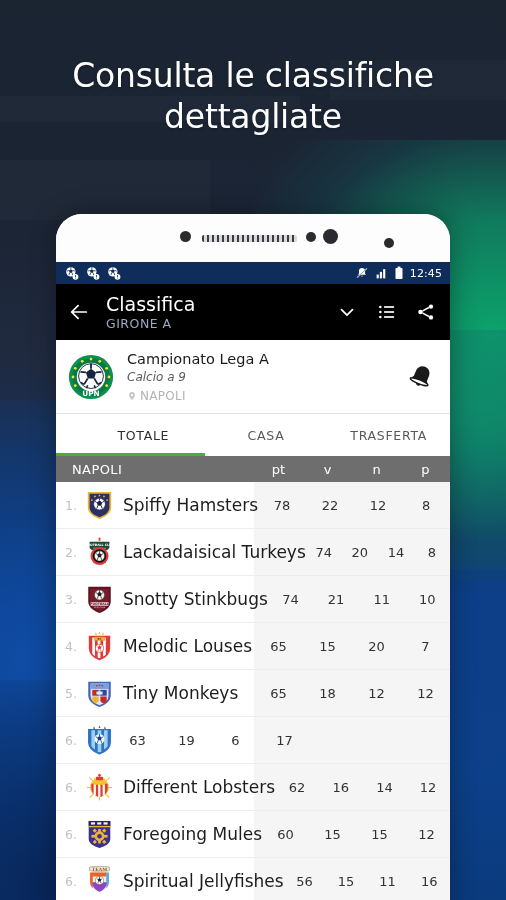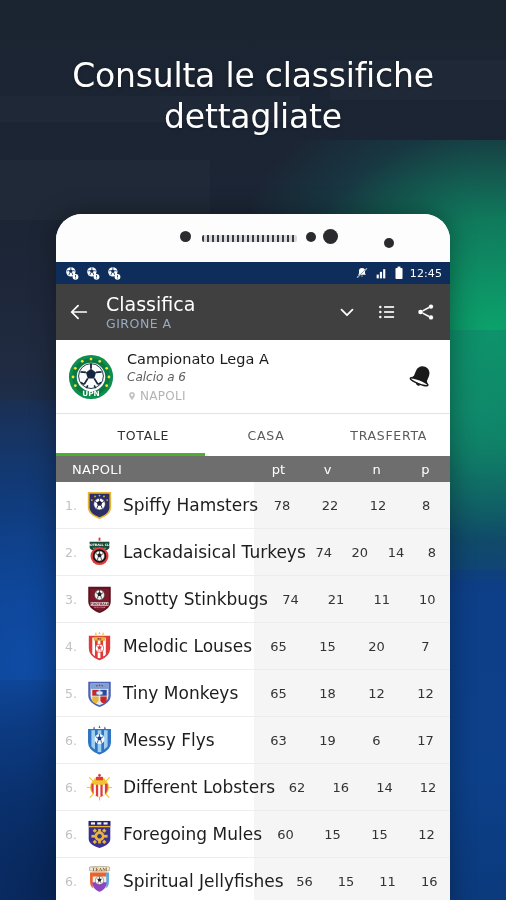--- a/index.html
+++ b/index.html
@@ -70,21 +70,21 @@
   #statusbar {
     height:22px; background:#0e2d5b; position:relative;
     display:flex; align-items:center; padding:0 8px 0 9px;
   }
   .sb-left { display:flex; gap:7px; align-items:center; }
   .sb-right { margin-left:auto; display:flex; gap:6px; align-items:center; }
   .sb-time { color:#fff; font-size:11px; letter-spacing:.1px; }
 
   
   #appbar {
-    height:56px; background:#404040; display:flex; align-items:center;
+    height:56px; background:#000000; display:flex; align-items:center;
     padding:0 9px 0 12px; color:#fff;
   }
   #appbar .titles { margin-left:16px; flex:1; }
   .ab-title { font-size:19px; line-height:21px; color:#fff; font-weight:400; }
   .ab-sub { font-size:12.5px; line-height:15px; color:#9aa9bf; letter-spacing:.5px; margin-top:1px; }
   .ab-actions { display:flex; align-items:center; gap:19px; margin-right:5px; }
   .ab-ic { cursor:pointer; display:block; }
 
   
   #comp {
@@ -250,21 +250,21 @@
             <circle cx="84" cy="69" r="3"></circle>
         </g>
         <circle cx="50" cy="48" r="27" fill="#fcfcfc" stroke="#13233f" stroke-width="2"></circle>
         <path d="M50 32 L61 40 L57 53 L43 53 L39 40 Z" fill="#16253f"></path>
         <path d="M50 21 L50 32 M27 39 L39 40 M73 39 L61 40 M35 66 L43 53 M65 66 L57 53" stroke="#16253f" stroke-width="4" fill="none"></path>
         <path d="M28 62 L35 66 M72 62 L65 66 M40 74 L43 68 M60 74 L57 68" stroke="#16253f" stroke-width="3.4" fill="none"></path>
         <text x="50" y="92" font-size="16" font-family="DejaVu Sans, sans-serif" font-weight="bold" fill="#fff" text-anchor="middle">UPN</text>
       </svg>
       <div class="info">
         <div class="comp-name">Campionato Lega A</div>
-        <div class="comp-type">Calcio a 6</div>
+        <div class="comp-type">Calcio a 9</div>
         <div class="comp-loc">
           <svg width="10" height="12" viewBox="0 0 24 24">
             <path d="M12 2.5c-4 0-7 3-7 6.9 0 5.2 7 12.1 7 12.1s7-6.9 7-12.1c0-3.9-3-6.9-7-6.9z" fill="#c5c5c5"></path>
             <circle cx="12" cy="9.3" r="2.6" fill="#fff"></circle>
           </svg>
           <span>NAPOLI</span>
         </div>
       </div>
       <svg width="30" height="30" viewBox="0 0 24 24" style="transform:rotate(22deg);">
         <path d="M12 3.2c-3.1 0-5.6 2.5-5.6 5.6v4.4l-2 2.9h15.2l-2-2.9V8.8c0-3.1-2.5-5.6-5.6-5.6z" fill="#1a1a1a"></path>
@@ -414,21 +414,20 @@
           <g fill="#9fd0ee">
             <path d="M12 10h8v44c-3-2-6-4-8-7z"></path>
             <path d="M26 10h8v50h-8z"></path>
             <path d="M40 10h8v37c-2 3-5 5-8 7z"></path>
           </g>
           <path d="M6 10h48v28c0 14-13 22-24 26C19 60 6 52 6 38z" fill="none" stroke="#2f74c4" stroke-width="3"></path>
           <circle cx="30" cy="31" r="11" fill="#f4fbff"></circle>
           <path d="M30 24 L35 27.6 L33.1 33.6 L26.9 33.6 L25 27.6 Z" fill="#1a3a8f"></path>
           <path d="M30 20v4M22 26l3 1.6M38 26l-3 1.6M25.5 39l1.4-5.4M34.5 39l-1.4-5.4" stroke="#1a3a8f" stroke-width="1.9"></path>
         </svg>
-        <div class="tname">Messy Flys</div>
         <div class="stat">63</div>
         <div class="stat">19</div>
         <div class="stat">6</div>
         <div class="stat">17</div>
       </div>
 
       <div class="row">
         <div class="rank">6.</div>
         <svg class="crest" viewBox="0 0 60 66">
           <g stroke="#f2c230" stroke-width="2.4" stroke-linecap="round">

